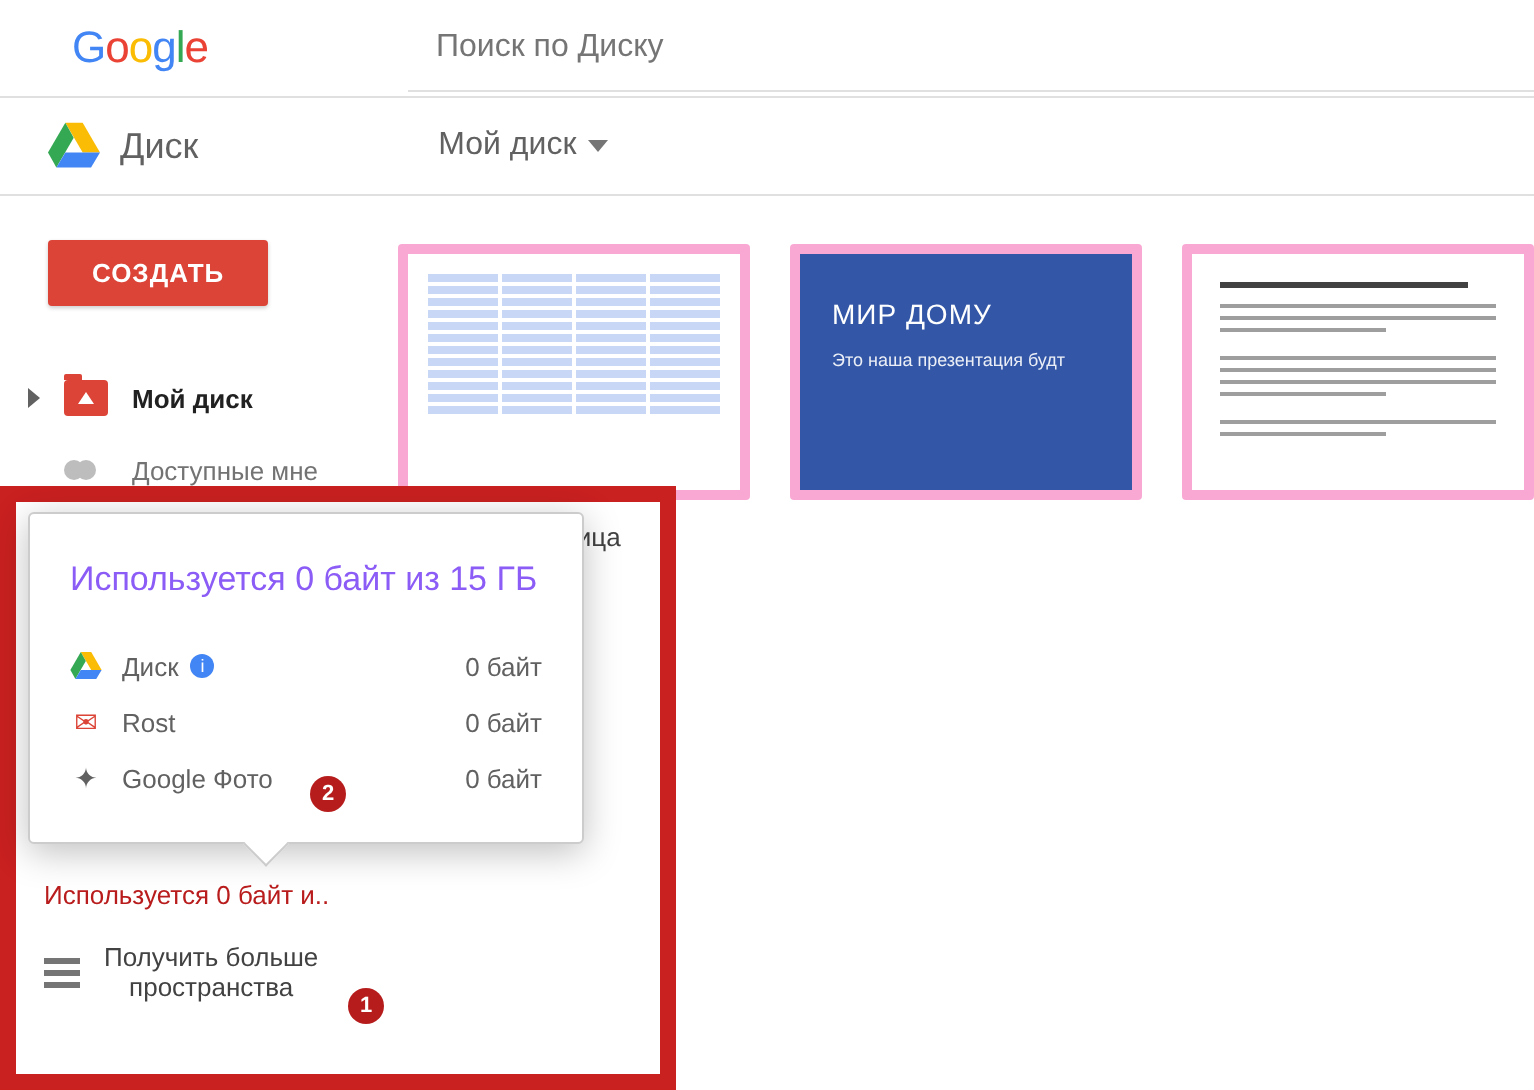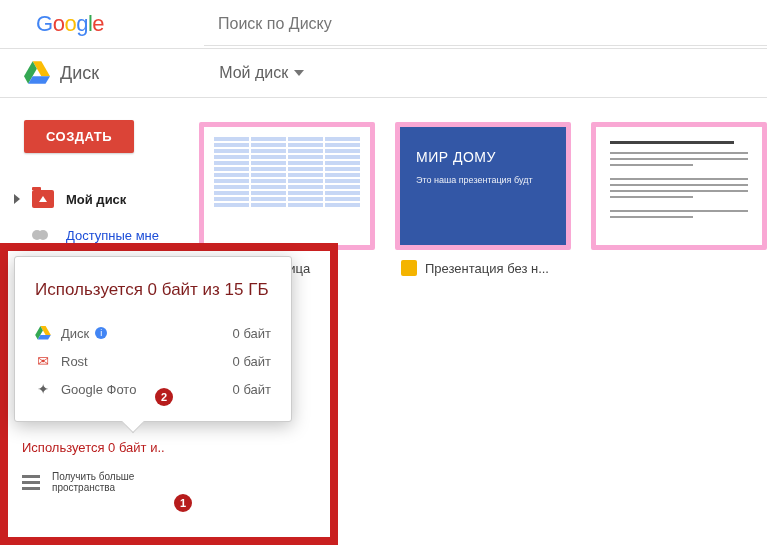--- a/index.html
+++ b/index.html
@@ -11,21 +11,21 @@
   .search { margin-left:100px; flex:1; height:44px; background:#fff; border:none; font-size:16px; color:#3b82f6; outline:none; border-bottom:1px solid #e0e0e0; padding:0 14px; }
 
   .toolbar { display:flex; align-items:center; height:50px; border-top:1px solid #e0e0e0; border-bottom:1px solid #e0e0e0; padding-left:24px; }
   .drive-brand { display:flex; align-items:center; gap:10px; font-size:18px; color:#616161; }
   .crumb { margin-left:120px; display:flex; align-items:center; gap:6px; font-size:16px; color:#616161; font-weight:500; }
 
   .main { display:flex; }
   .sidebar { width:198px; padding-top:22px; }
   .create-btn { margin-left:24px; background:#db4437; color:#fff; border:none; font-size:13px; font-weight:700; letter-spacing:0.5px; padding:9px 22px; border-radius:2px; cursor:pointer; box-shadow:0 1px 2px rgba(0,0,0,0.2); }
   .nav { margin-top:28px; }
-  .nav-item { display:flex; align-items:center; gap:12px; height:36px; padding-left:14px; font-size:13px; color:#1d4ed8; }
+  .nav-item { display:flex; align-items:center; gap:12px; height:36px; padding-left:14px; font-size:13px; color:#737373; }
   .nav-item.active { font-weight:700; color:#212121; }
   .tri { width:0;height:0;border-top:5px solid transparent;border-bottom:5px solid transparent;border-left:6px solid #616161; }
   .folder-ic { width:22px; height:18px; background:#db4437; border-radius:2px; position:relative; display:flex; align-items:center; justify-content:center; }
   .folder-ic::before{content:"";position:absolute;top:-3px;left:0;width:9px;height:3px;background:#db4437;border-radius:1px 1px 0 0;}
   .folder-tri { width:0;height:0;border-left:4px solid transparent;border-right:4px solid transparent;border-bottom:6px solid #fff; }
   .shared-ic { width:22px; display:flex; gap:-4px; }
   .shared-ic span{width:10px;height:10px;border-radius:50%;background:#bdbdbd;display:inline-block;margin-right:-4px;}
 
   .content { padding:24px 0 0 22px; display:flex; gap:20px; }
   .card { width:176px; }
@@ -41,34 +41,34 @@
   .slide-title{font-size:14px;font-weight:400;letter-spacing:0.5px;}
   .slide-sub{font-size:9px;margin-top:10px;opacity:0.9;}
   .doc-lines{padding:14px;}
   .doc-line{height:2px;background:#9e9e9e;margin-bottom:4px;}
   .doc-line.short{width:60%}
   .doc-title-line{height:3px;background:#424242;margin-bottom:8px;width:90%;}
 
   
   .overlay-frame{position:absolute;left:0;top:243px;width:338px;height:302px;border:8px solid #c92020;background:transparent;z-index:5;}
   .popover{position:absolute;left:14px;top:256px;width:278px;background:#fff;border:1px solid #ccc;border-radius:3px;box-shadow:0 4px 18px rgba(0,0,0,0.25);z-index:6;padding:22px 20px 18px;}
-  .popover h3{font-size:17px;font-weight:400;color:#7f1d1d;line-height:1.3;}
+  .popover h3{font-size:17px;font-weight:400;color:#8b5cf6;line-height:1.3;}
   .pop-rows{margin-top:18px;}
   .pop-row{display:flex;align-items:center;font-size:13px;color:#616161;height:28px;}
   .pop-row .lbl{margin-left:10px;}
   .pop-row .val{margin-left:auto;}
   .pop-ic{width:16px;height:16px;display:inline-flex;align-items:center;justify-content:center;}
   .gm-ic{color:#db4437;font-size:14px;}
   .photo-ic{font-size:14px;}
   .info-dot{width:12px;height:12px;border-radius:50%;background:#4285F4;color:#fff;font-size:9px;display:inline-flex;align-items:center;justify-content:center;margin-left:6px;}
   .pop-tail{position:absolute;left:110px;bottom:-9px;width:16px;height:16px;background:#fff;border-right:1px solid #ccc;border-bottom:1px solid #ccc;transform:rotate(45deg);}
 
   .under-pop{position:absolute;left:22px;top:440px;z-index:6;width:270px;}
   .storage-line{font-size:13px;color:#b91c1c;margin-bottom:16px;}
-  .get-more{display:flex;align-items:center;gap:12px;font-size:10px;color:#424242;}
+  .get-more{display:flex;align-items:center;gap:12px;font-size:13px;color:#424242;text-align:center;}
   .ham-ic{display:flex;flex-direction:column;gap:3px;}
   .ham-ic span{width:18px;height:3px;background:#757575;}
 
   .badge{position:absolute;width:18px;height:18px;border-radius:50%;background:#b71c1c;color:#fff;font-size:11px;font-weight:700;display:flex;align-items:center;justify-content:center;z-index:8;}
   .badge1{left:174px;top:494px;}
   .badge2{left:155px;top:388px;}
 
   svg.drive-logo{width:26px;height:24px;}
   svg.drive-sm{width:16px;height:14px;}
   .chev-down{width:0;height:0;border-left:5px solid transparent;border-right:5px solid transparent;border-top:6px solid #757575;}
@@ -185,24 +185,20 @@
       <div class="card-foot">
         <span class="ic-sq ic-sheets"></span>
         <span>овая таблица</span>
       </div>
     </div>
 
     <div class="card">
       <div class="thumb slide-bg">
         <div class="slide-title">МИР ДОМУ</div>
         <div class="slide-sub">Это наша презентация будт</div>
-      </div>
-      <div class="card-foot">
-        <span class="ic-sq ic-slides"></span>
-        <span>Презентация без н...</span>
       </div>
     </div>
 
     <div class="card">
       <div class="thumb">
         <div class="doc-lines">
           <div class="doc-title-line"></div>
           <div class="doc-line"></div>
             <div class="doc-line"></div>
             <div class="doc-line short"></div>

